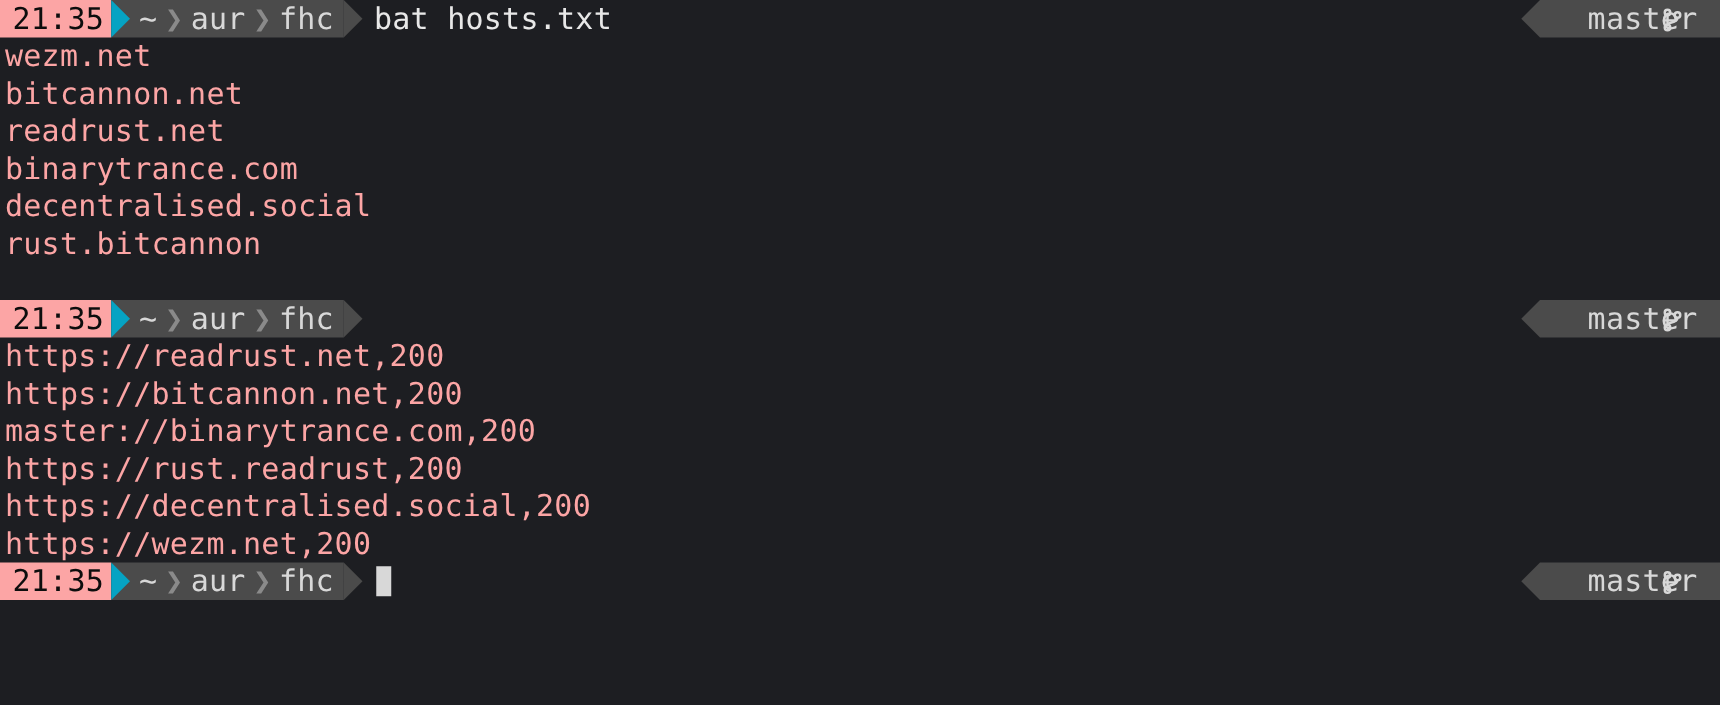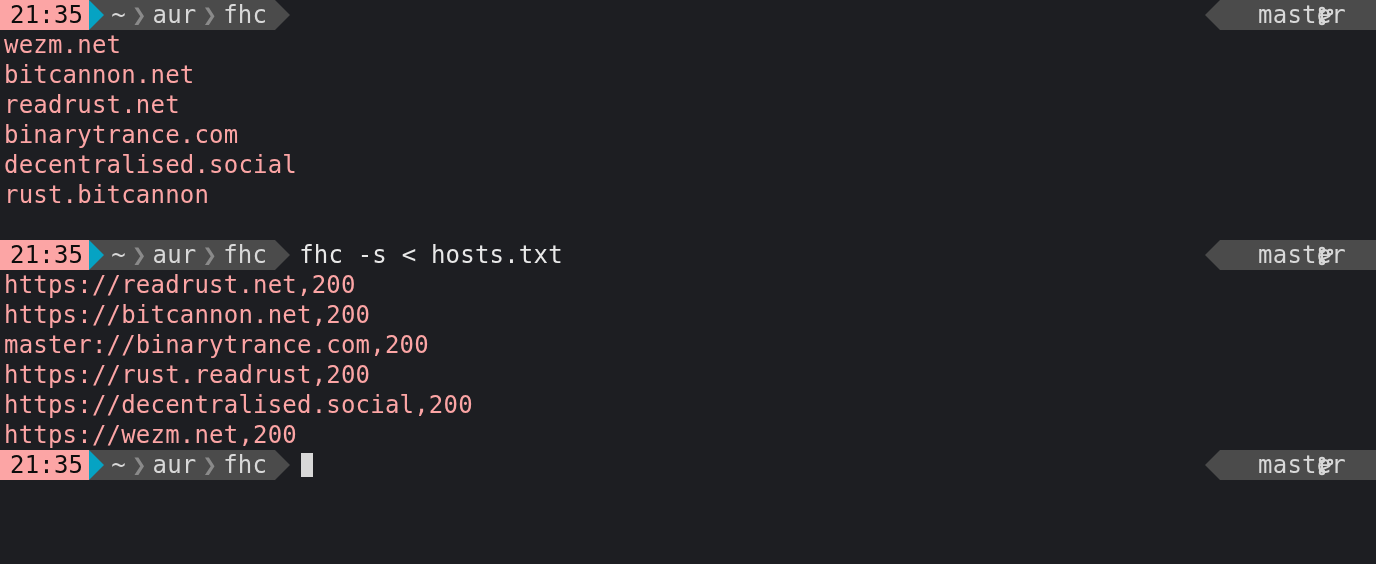--- a/index.html
+++ b/index.html
@@ -47,21 +47,21 @@
   .output {
     padding: 0 0 0 4px;
     color:#fca5a5;
     white-space: pre;
   }
   .spacer { flex: 1 1 auto; }
   
   .rseg {
     display:flex; align-items:center;
     background:#4b4b4b; color:#d8d8d8;
-    padding:0 30px 0 10px;
+    padding:0 18px 0 10px;
     position:relative;
     text-align:center;
   }
   .rseg::before{
     content:"";
     position:absolute; left:-15px; top:0;
     width:0;height:0;
     border-top:15px solid transparent;
     border-bottom:15px solid transparent;
     border-right:15px solid #4b4b4b;
@@ -87,20 +87,23 @@
   <div class="seg seg-time arrow">
     <span>21:35</span>
   </div>
   <div class="seg seg-path arrow">
     <span>~</span>
     <span class="thin-sep">❯</span>
     <span>aur</span>
     <span class="thin-sep">❯</span>
     <span>fhc</span>
   </div>
+  <div class="seg seg-cmd">
+    <span>bat hosts.txt</span>
+  </div>
   <div class="spacer"></div>
   <div class="rseg">
     <span class="branch-icon">
       <svg viewBox="0 0 16 20">
           <circle cx="4" cy="4" r="2.2"></circle>
           <circle cx="4" cy="16" r="2.2"></circle>
           <circle cx="12" cy="6" r="2.2"></circle>
           <path d="M4 6 V14"></path>
           <path d="M12 8 C12 13 4 11 4 14"></path>
         </svg>
@@ -120,23 +123,20 @@
 <div class="prompt-row">
   <div class="seg seg-time arrow">
     <span>21:35</span>
   </div>
   <div class="seg seg-path arrow">
     <span>~</span>
     <span class="thin-sep">❯</span>
     <span>aur</span>
     <span class="thin-sep">❯</span>
     <span>fhc</span>
-  </div>
-  <div class="seg seg-cmd">
-    <span>fhc -s &lt; hosts.txt</span>
   </div>
   <div class="spacer"></div>
   <div class="rseg">
     <span class="branch-icon">
       <svg viewBox="0 0 16 20">
           <circle cx="4" cy="4" r="2.2"></circle>
           <circle cx="4" cy="16" r="2.2"></circle>
           <circle cx="12" cy="6" r="2.2"></circle>
           <path d="M4 6 V14"></path>
           <path d="M12 8 C12 13 4 11 4 14"></path>

